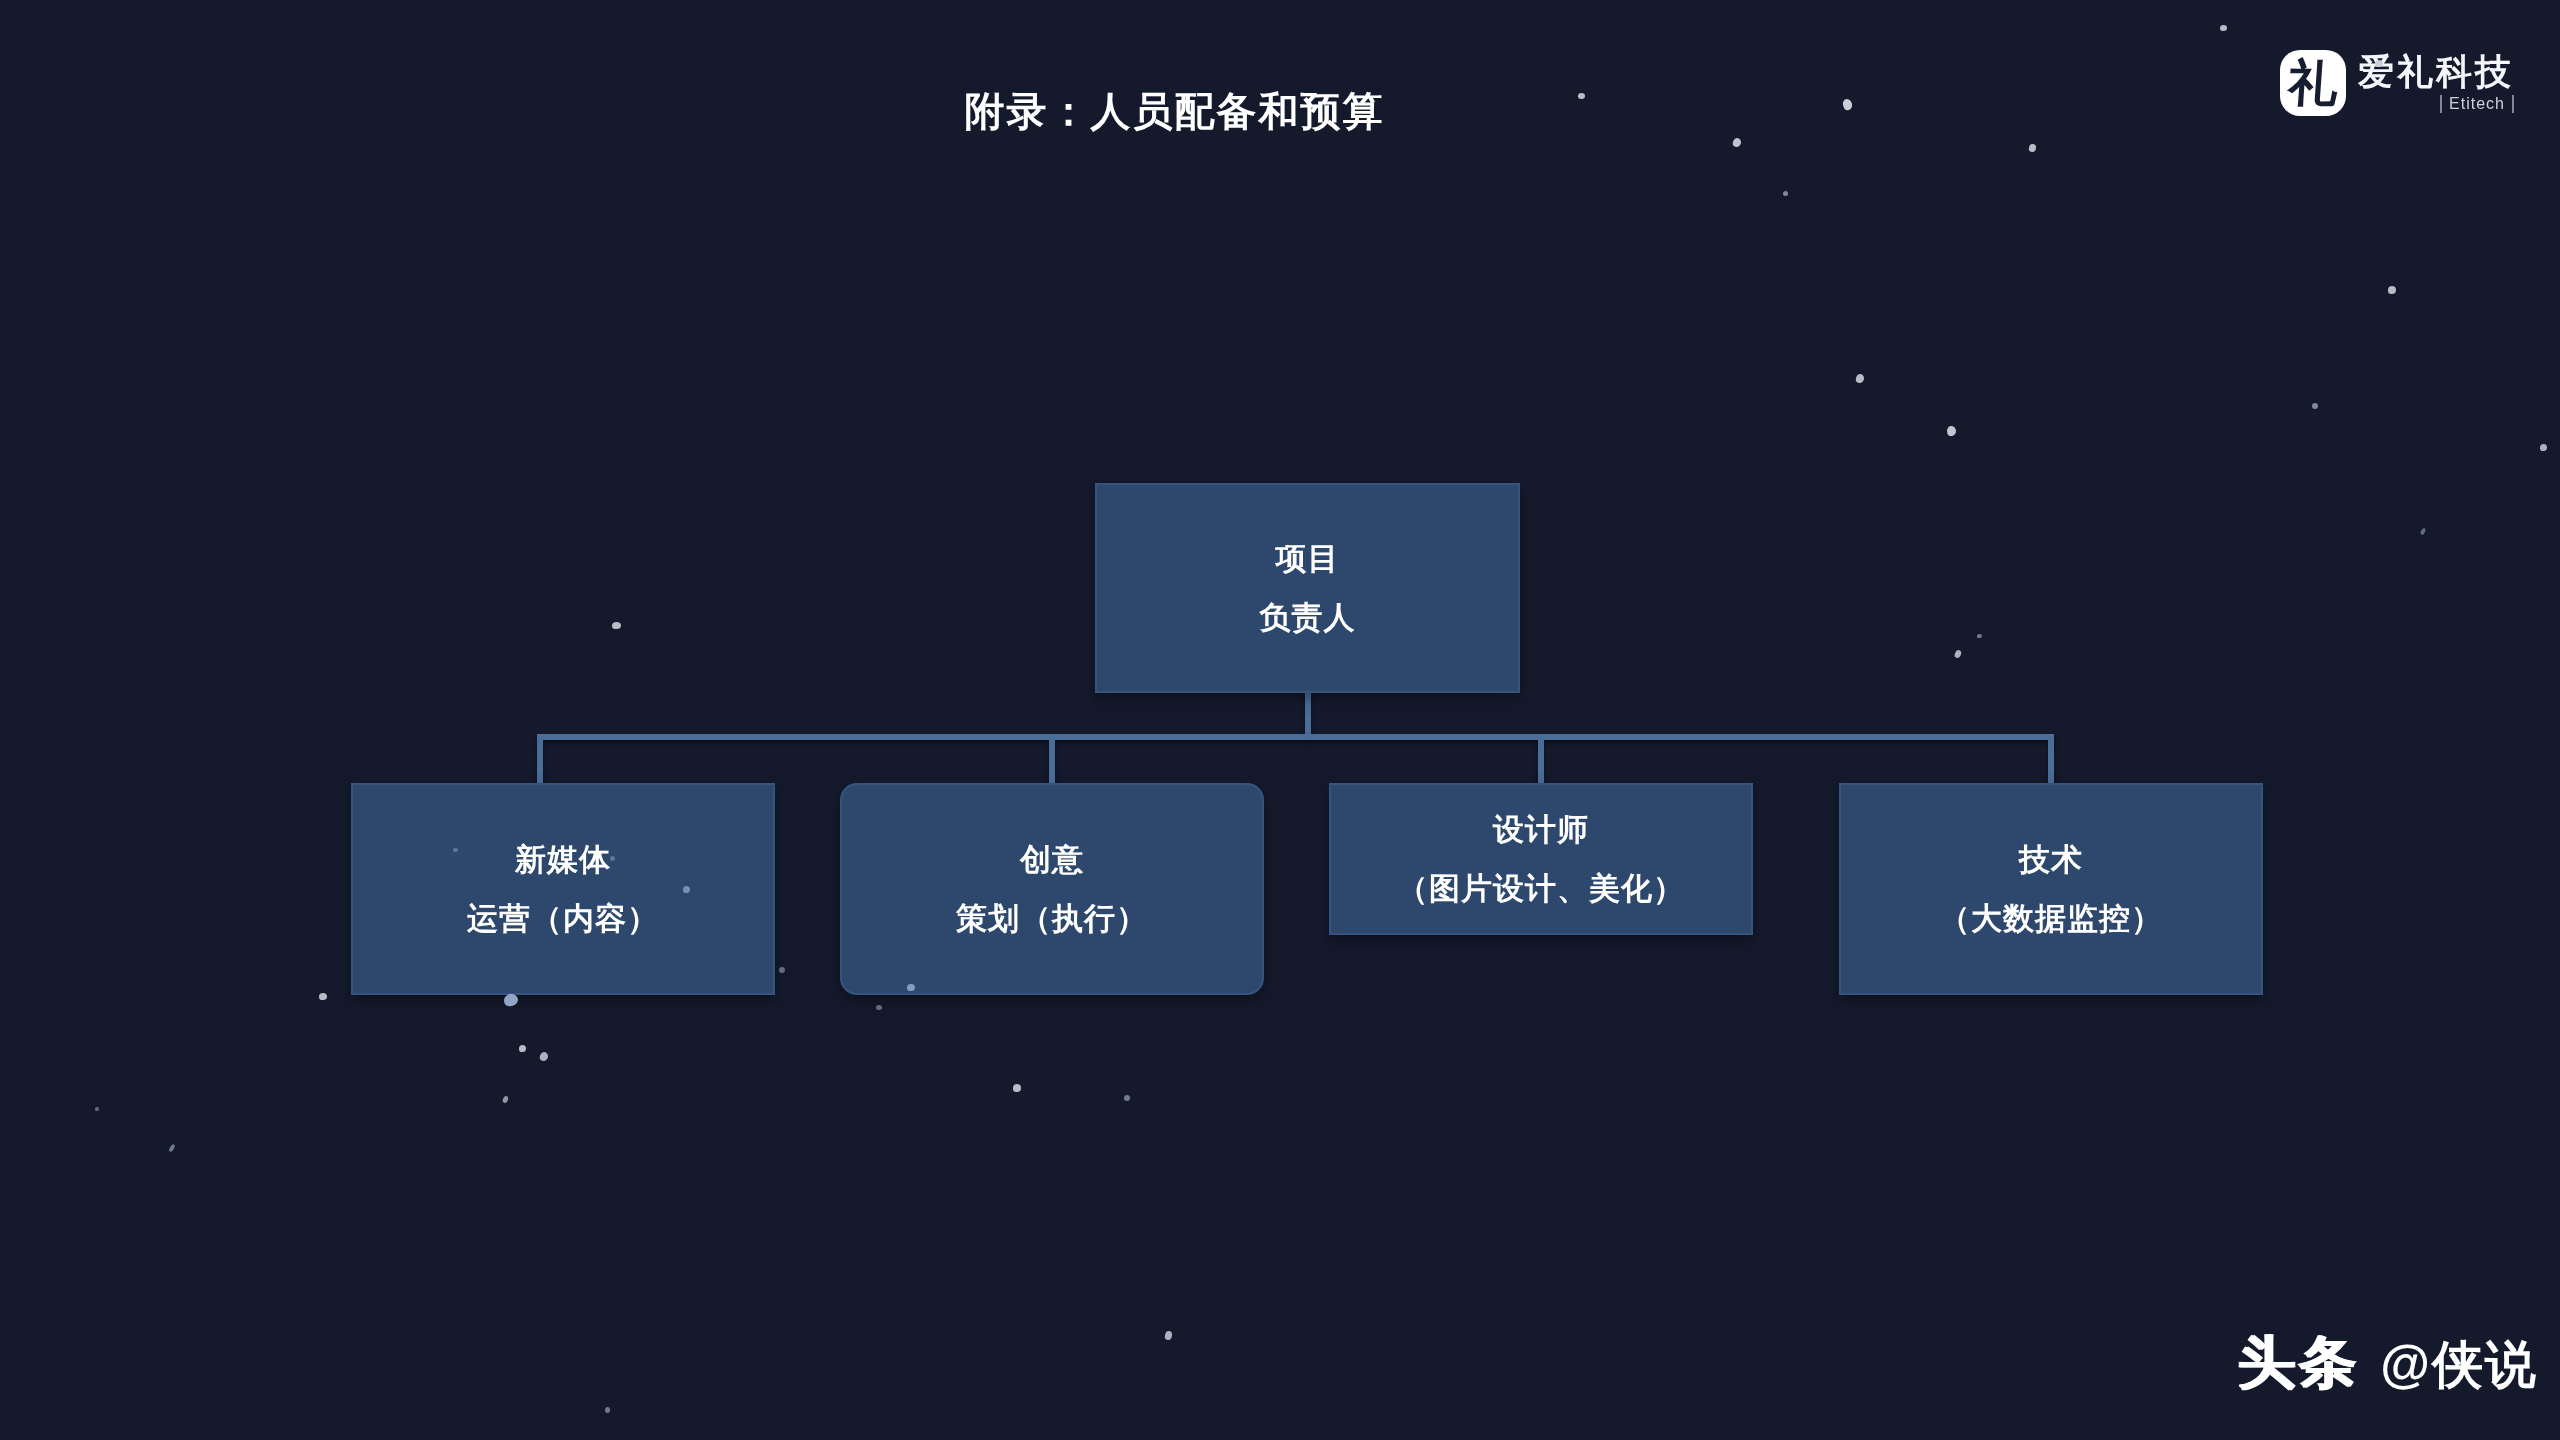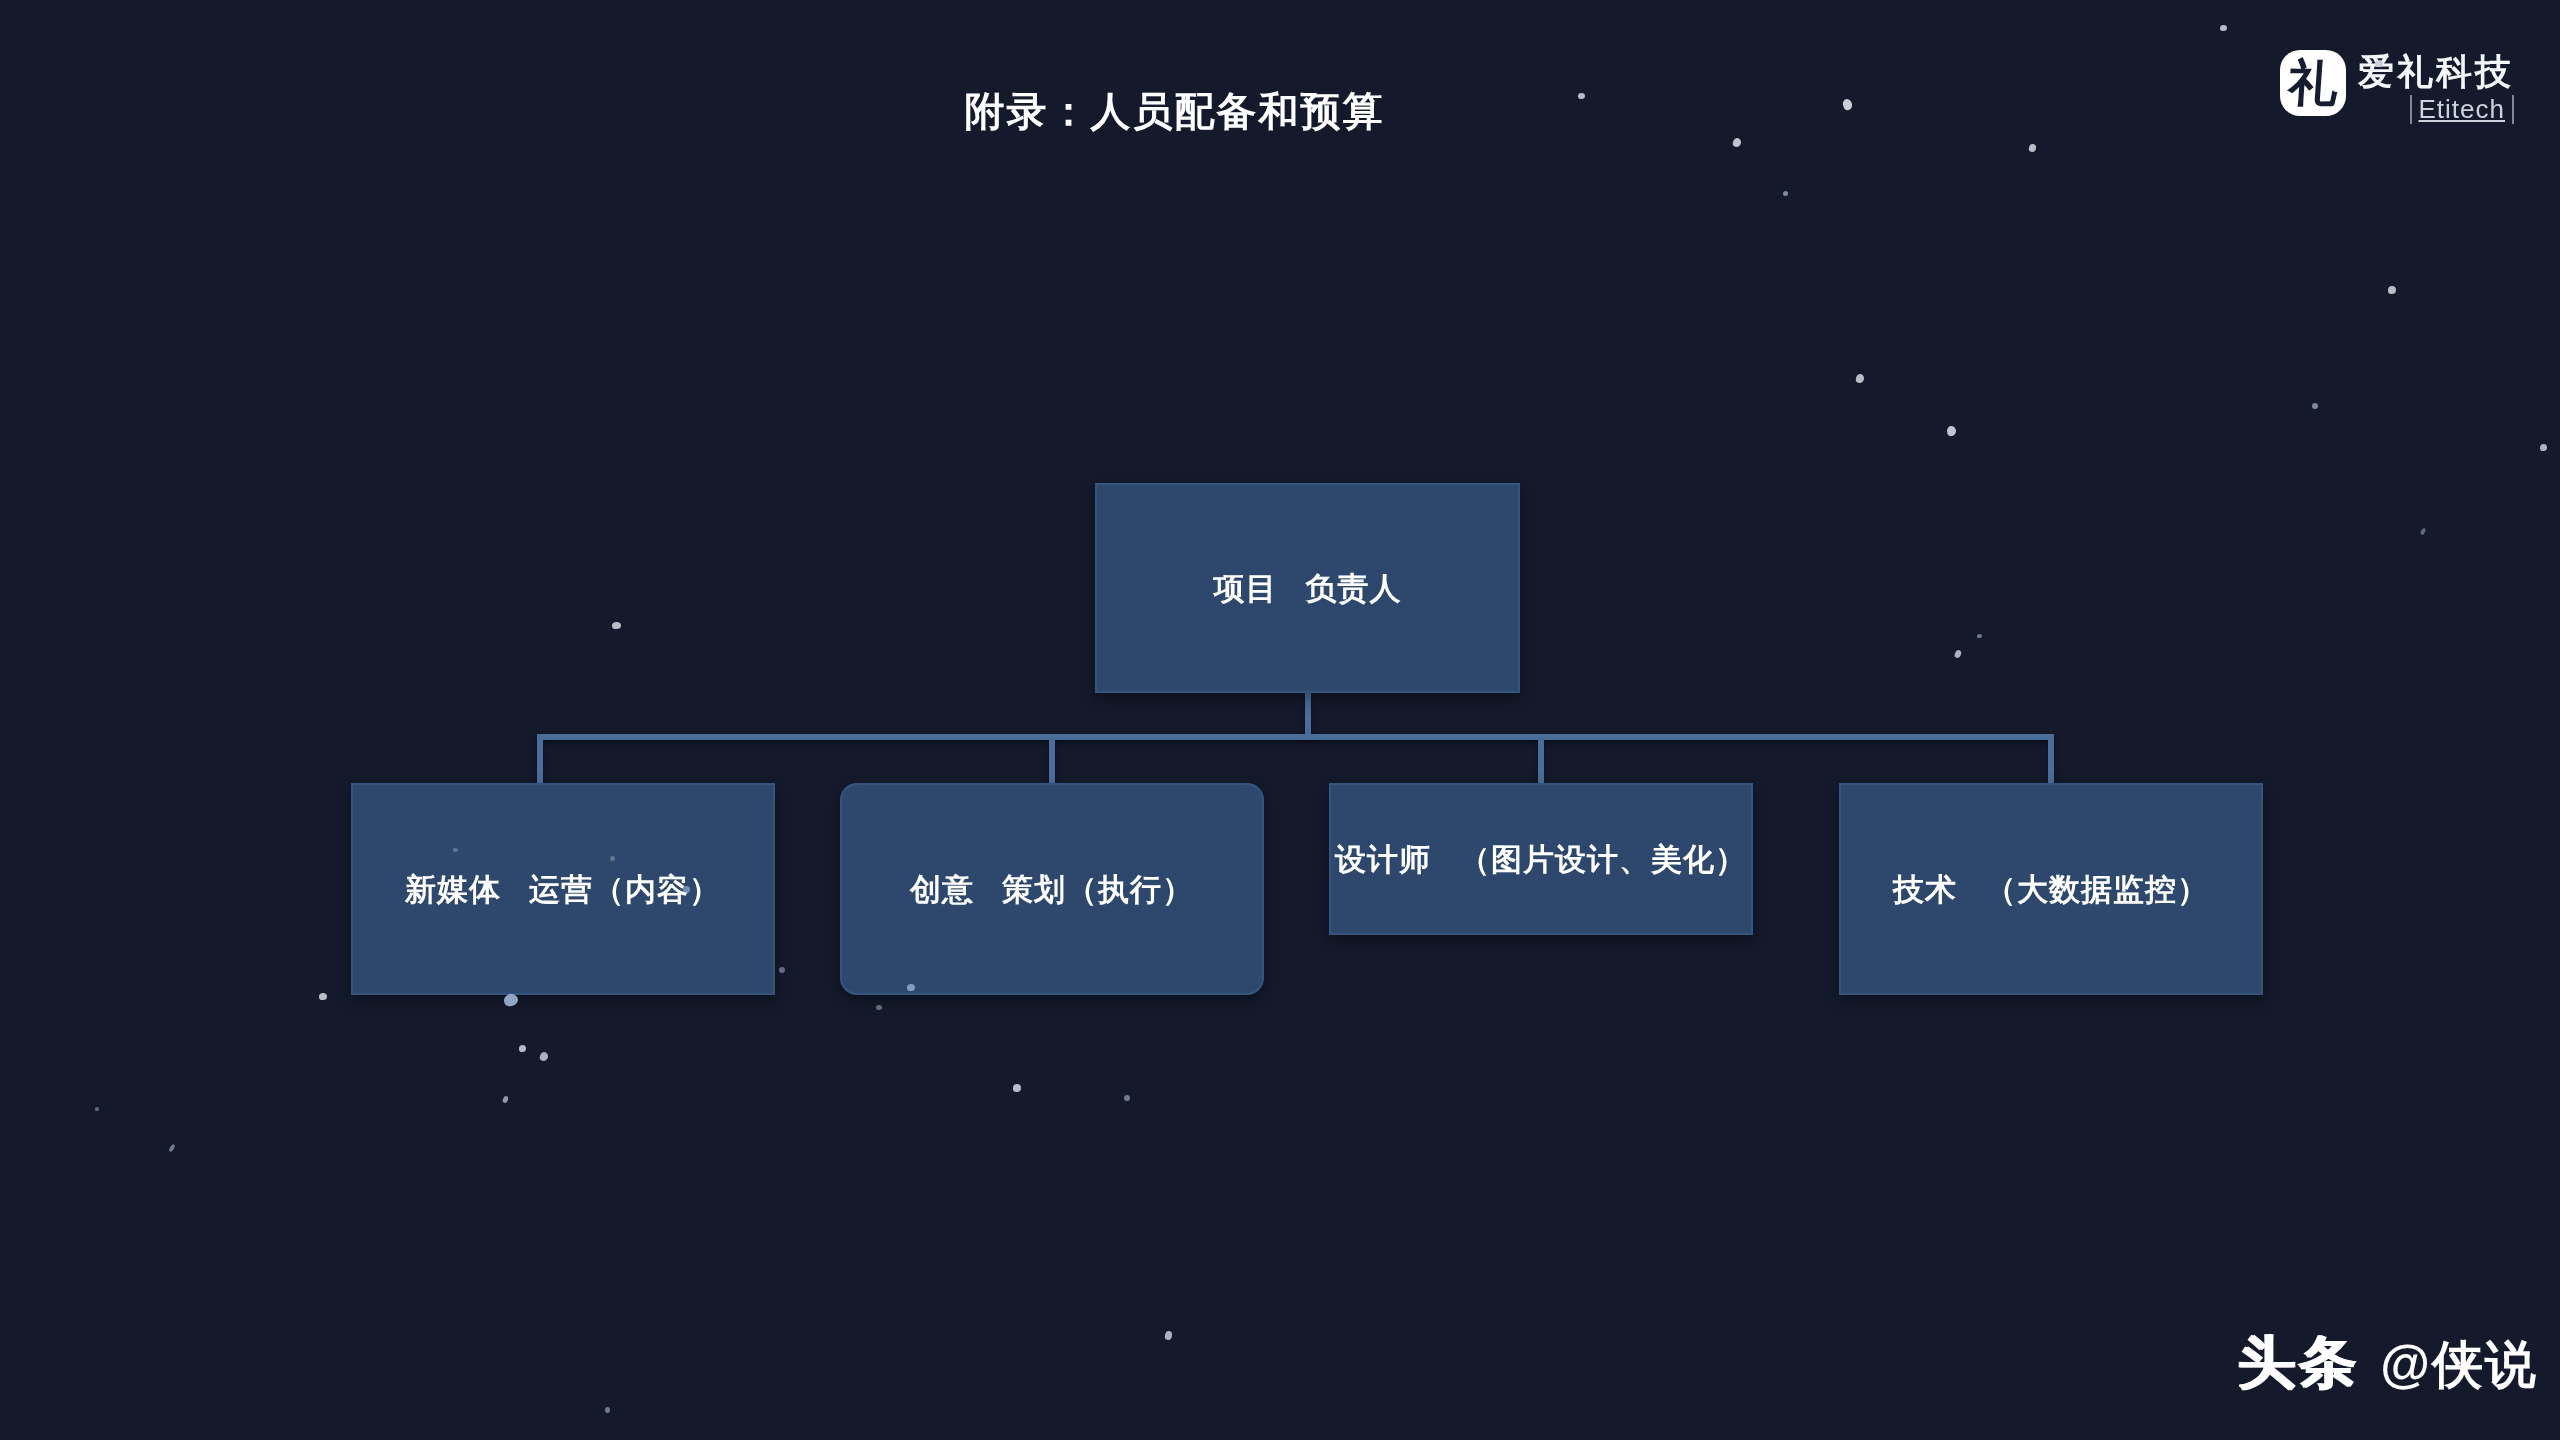--- a/index.html
+++ b/index.html
@@ -51,39 +51,38 @@
   .logo-text { display: flex; flex-direction: column; align-items: flex-end; }
   .logo-brand {
     font-family: "Liberation Serif", serif;
     font-size: 36px;
     font-weight: 600;
     letter-spacing: 3px;
     color: #f4f6f9;
     line-height: 1.25;
   }
   .logo-sub {
-    font-size: 26px;
+    font-size: 16px;
     font-weight: 400;
     color: #cdd3dd;
     letter-spacing: 1px;
     padding: 0 7px;
     border-left: 2px solid rgba(220,226,235,.55);
     border-right: 2px solid rgba(220,226,235,.55);
     line-height: 1.1;
-    text-decoration: underline;
   }
 
   
   .node {
     position: absolute;
     background: #2d486c;
     border: 2px solid #36557e;
     box-shadow: 0 6px 14px rgba(0,0,0,.35);
     display: flex;
-    flex-direction: row;
+    flex-direction: column;
     align-items: center;
     justify-content: center;
     gap: 28px;
     text-align: center;
   }
   .node .line {
     font-size: 31px;
     font-weight: 700;
     color: #ffffff;
     letter-spacing: 1px;

